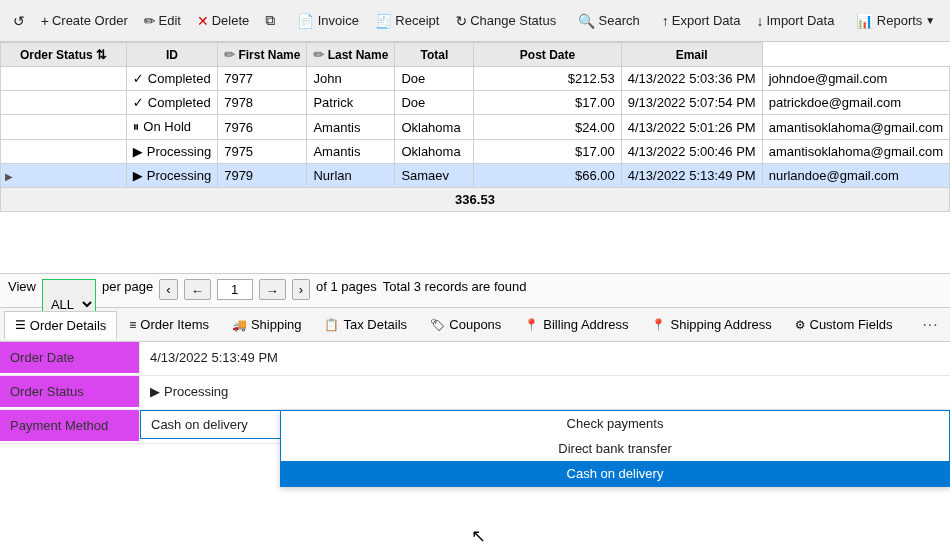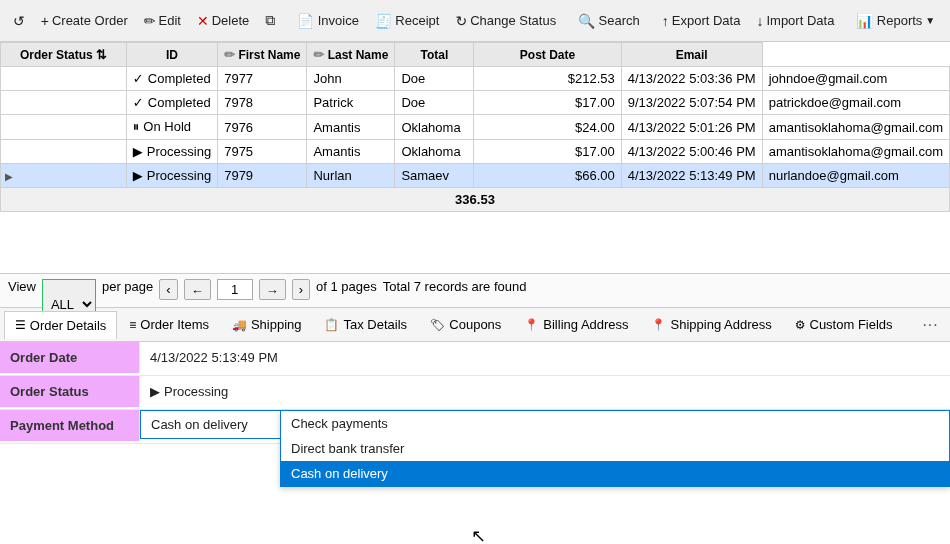--- a/index.html
+++ b/index.html
@@ -56,21 +56,21 @@
     .tab-dots { margin-left: auto; padding: 0 8px; color: #555; cursor: pointer; font-size: 16px; }
 
     
     #detail-area { background: #fff; padding: 0; }
     .detail-row {
       display: flex; align-items: flex-start;
       border-bottom: 1px solid #e8e8e8; min-height: 34px;
     }
     .detail-label {
       width: 140px; min-width: 140px; padding: 8px 10px;
-      font-weight: bold; color: #333; background: #f0abfc;
+      font-weight: normal; color: #333; background: #d946ef;
       border-right: 1px solid #e8e8e8;
     }
     .detail-value {
       flex: 1; padding: 8px 10px; color: #222;
       display: flex; align-items: center; gap: 4px;
     }
 
     
     #payment-method-row { position: relative; }
     #payment-dropdown {
@@ -232,21 +232,21 @@
   <select style="border:1px solid #22c55e; padding:16px 4px;">
     <option>ALL</option><option>10</option><option>25</option><option>50</option><option>100</option>
   </select>
   <span>per page</span>
   <button class="nav-btn">‹</button>
   <button class="nav-btn">←</button>
   <input class="page-input" type="text" value="1" style="">
   <button class="nav-btn">→</button>
   <button class="nav-btn">›</button>
   <span>of 1 pages</span>
-  <span>Total 7 records are found</span>
+  <span>Total 3 records are found</span>
 </div>
 
 <div id="detail-tabs">
   <div id="tabs-container" style="display:flex; align-items:center; flex:1; overflow:hidden;">
   <div class="tab-item active">
         <span style="font-size:12px;">☰</span>
         <span>Order Details</span>
       </div>
       <div class="tab-item">
         <span style="font-size:12px;">≡</span>
@@ -288,21 +288,21 @@
   </div>
   <div class="detail-row">
     <div class="detail-label">Order Status</div>
     <div class="detail-value">
       <span>▶</span>
       <span>Processing</span>
     </div>
   </div>
   <div class="detail-row" id="payment-method-row">
     <div class="detail-label">Payment Method</div>
-    <div class="detail-value" style="padding:0; position:relative; flex:1;">
+    <div class="detail-value" style="padding:0; position:relative; flex:1;text-align:center;">
       <div class="payment-display">
         <span>Cash on delivery</span>
       </div>
       <div id="payment-dropdown">
         <div class="dropdown-item">Check payments</div>
         <div class="dropdown-item">Direct bank transfer</div>
         <div class="dropdown-item selected">Cash on delivery</div>
       </div>
     </div>
   </div>

